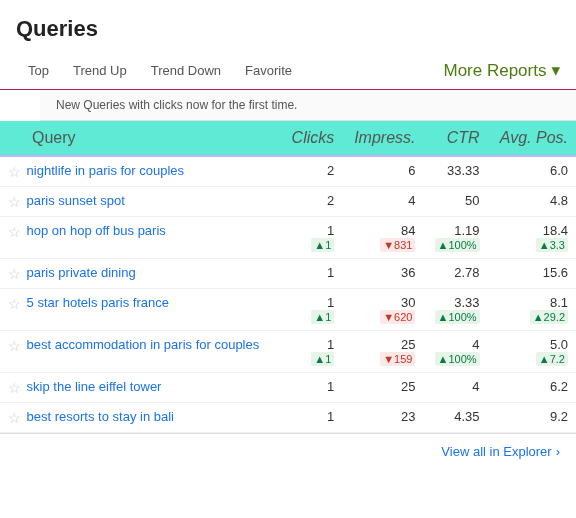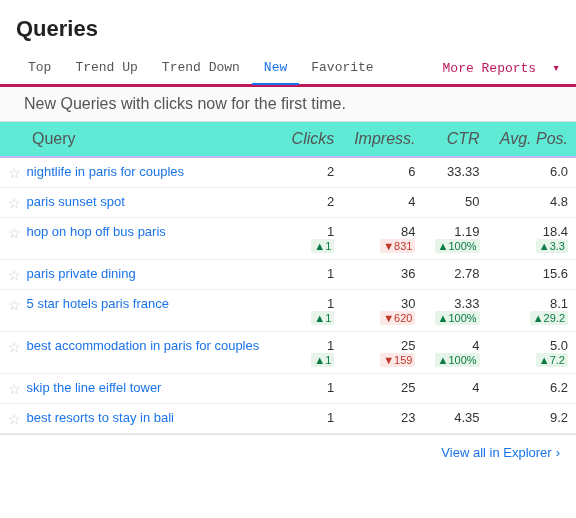--- a/index.html
+++ b/index.html
@@ -13,23 +13,22 @@
     }
     .page-title {
       font-size: 22px;
       font-weight: bold;
       color: #222;
       padding: 16px 16px 10px 16px;
     }
     .tabs {
       display: flex;
       align-items: center;
-      border-bottom: 3px solid #be185d;
+      border-bottom: 1px solid #be185d;
       padding: 0 16px;
-      font-family: Liberation Mono, monospace;
     }
     .tabs-left {
       display: flex;
       flex: 1;
       gap: 0;
     }
     .tab {
       padding: 8px 12px;
       cursor: pointer;
       color: #555;
@@ -38,35 +37,36 @@
       white-space: nowrap;
       border-bottom: 2px solid transparent;
       margin-bottom: -1px;
     }
     .tab.active {
       color: #1a73e8;
       border-bottom: 2px solid #1a73e8;
       font-weight: 500;
     }
     .more-reports {
-      font-size: 13px;
-      color: #be185d;
+      font-size: 17px;
+      color: #4d7c0f;
       cursor: pointer;
       white-space: nowrap;
       padding: 8px 0 8px 8px;
       display: flex;
       align-items: center;
-      gap: 16px;
+      gap: 5px;
     }
     .subtitle-bar {
-      padding: 8px 24px;
+      padding: 8px 16px;
       background: #fafafa;
       border-bottom: 1px solid #e0e0e0;
       color: #555;
-      font-size: 16px;
+      font-size: 12px;
+      margin-left: 40px;
     }
     .table-container {
       overflow-y: auto;
       max-height: 370px;
     }
     table {
       width: 100%;
       border-collapse: collapse;
     }
     thead th {
@@ -149,21 +149,20 @@
 </head>
 <body>
 
 <div class="page-title">Queries</div>
 
 <div class="tabs">
   <div class="tabs-left">
     <span class="tab">Top</span>
     <span class="tab">Trend Up</span>
     <span class="tab">Trend Down</span>
-    <span class="tab active">New</span>
     <span class="tab">Favorite</span>
   </div>
   <div class="more-reports">
     <span>More Reports</span>
     <span>▾</span>
   </div>
 </div>
 
 <div class="subtitle-bar">
   <span>New Queries with clicks now for the first time.</span>

